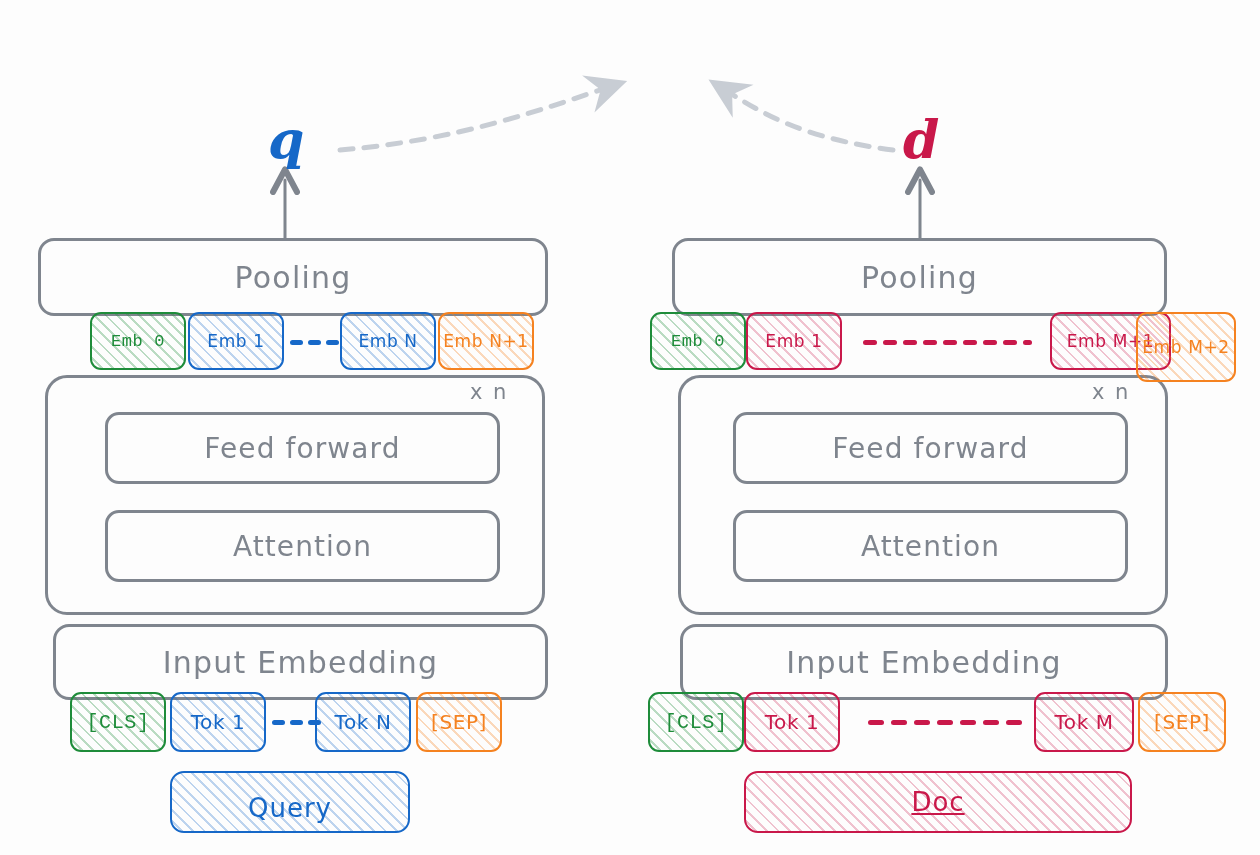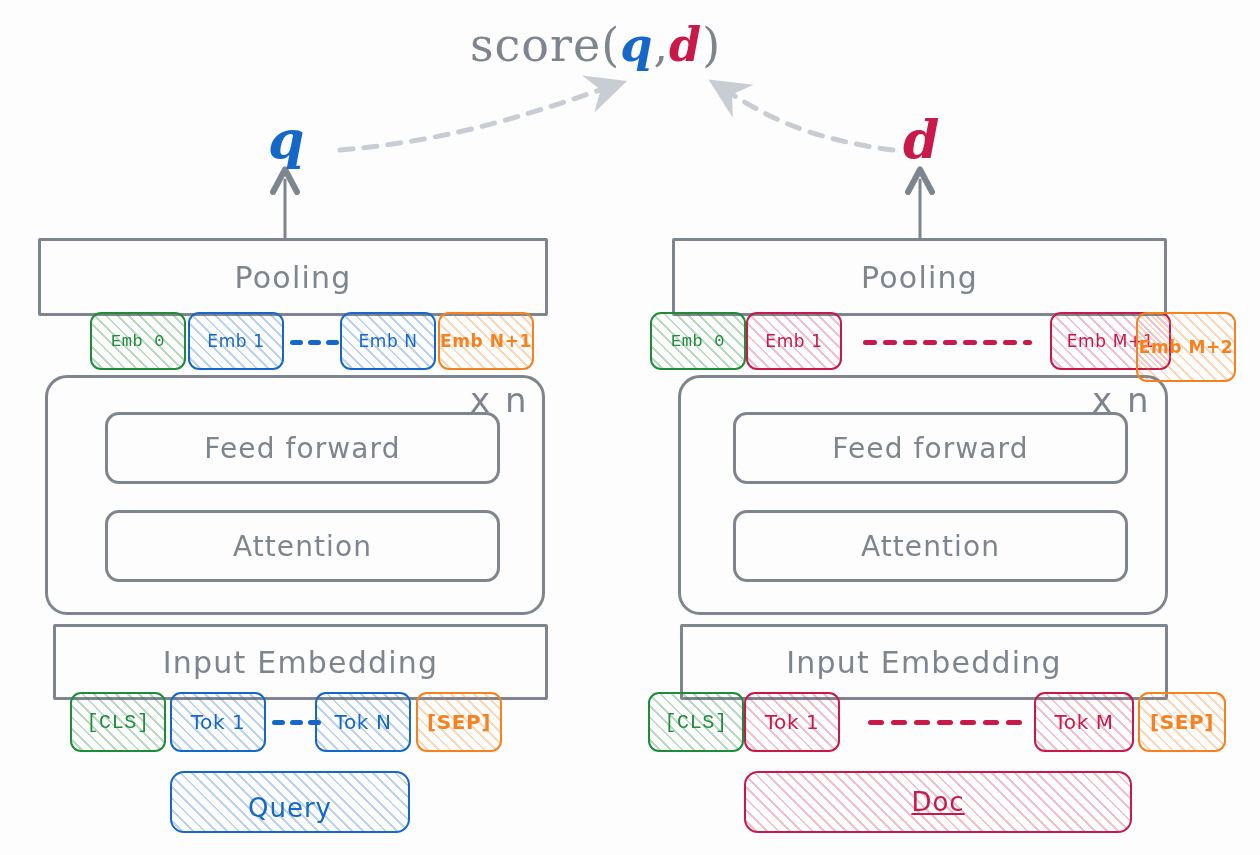--- a/index.html
+++ b/index.html
@@ -18,21 +18,21 @@
     background: #fdfdfd;
     overflow: hidden;
   }
 
   
   .node { position: absolute; box-sizing: border-box; }
 
   
   .greybox {
     border: 3px solid #7f858e;
-    border-radius: 2px;
+    border-radius: 16px;
     background: #fdfdfd;
     display: flex;
     align-items: center;
     justify-content: center;
   }
   .greybox.tall { border-radius: 22px; }
   .greybox-label {
     color: #7f858e;
     font-size: 30px;
     letter-spacing: 1.2px;
@@ -75,21 +75,21 @@
   .chip.big .chip-label { font-size: 20px; }
 
   
   .hatch-green  { background: repeating-linear-gradient(45deg, rgba(30,140,58,0.00) 0 6px, rgba(30,140,58,0.30) 6px 8px); }
   .hatch-blue   { background: repeating-linear-gradient(45deg, rgba(22,104,200,0.00) 0 6px, rgba(22,104,200,0.28) 6px 8px); }
   .hatch-orange { background: repeating-linear-gradient(45deg, rgba(245,130,32,0.00) 0 6px, rgba(245,130,32,0.30) 6px 8px); }
   .hatch-crimson{ background: repeating-linear-gradient(45deg, rgba(201,24,74,0.00) 0 6px, rgba(201,24,74,0.26) 6px 8px); }
 
   .c-green   { border-color:#1e8c3a; } .c-green   .chip-label { color:#1e8c3a;font-family:Liberation Mono, monospace; }
   .c-blue    { border-color:#1668c8; } .c-blue    .chip-label { color:#1668c8; }
-  .c-orange  { border-color:#f58220;font-weight:bold; } .c-orange  .chip-label { color:#f58220; }
+  .c-orange  { border-color:#f58220; } .c-orange  .chip-label { color:#f58220; }
   .c-crimson { border-color:#c9184a; } .c-crimson .chip-label { color:#c9184a; }
 
   
   .source {
     border-radius: 14px;
     border-width: 2.5px;
     border-style: solid;
     display: flex;
     align-items: center;
     justify-content: center;
@@ -125,21 +125,21 @@
     font-family: "DejaVu Serif", serif;
     white-space: nowrap;
     letter-spacing: 1px;
   }
   #score-title .q { color:#1668c8; font-style: italic; font-weight:bold; }
   #score-title .d { color:#c9184a; font-style: italic; font-weight:bold; }
 
   
   .repeat-note {
     color: #7f858e;
-    font-size: 34px;
+    font-size: 21px;
     letter-spacing: 2px;
     white-space: nowrap;
   }
 
   svg.overlay {
     position: absolute;
     left: 0; top: 0;
     width: 1260px; height: 855px;
     pointer-events: none;
   }
@@ -164,23 +164,20 @@
 
     <path d="M 340,150 C 460,140 540,110 612,86" fill="none" stroke="#c8cdd4" stroke-width="5" stroke-dasharray="13 11" stroke-linecap="round" marker-end="url(#ah)"></path>
 
     <path d="M 893,150 C 800,138 760,112 722,88" fill="none" stroke="#c8cdd4" stroke-width="5" stroke-dasharray="13 11" stroke-linecap="round" marker-end="url(#ah2)"></path>
 
     <path d="M 285,243 L 285,180" fill="none" stroke="#7f858e" stroke-width="3" stroke-linecap="round" marker-end="url(#solid-arrow)"></path>
 
     <path d="M 920,243 L 920,180" fill="none" stroke="#7f858e" stroke-width="3" stroke-linecap="round" marker-end="url(#solid-arrow)"></path>
   </svg>
 
-  <div class="node" id="score-title" style="left:470px; top:18px;">
-    <span>score(</span><span class="q">q</span><span>,</span><span class="d">d</span><span>)</span>
-  </div>
 
   <div class="node vecglyph vec-q" style="left:268px; top:114px;">q</div>
   <div class="node vecglyph vec-d" style="left:903px; top:114px;">d</div>
 
   <div>
 
     <div class="node greybox" style="left:38px; top:238px; width:510px; height:78px;">
       <span class="greybox-label">Pooling</span>
     </div>
 

